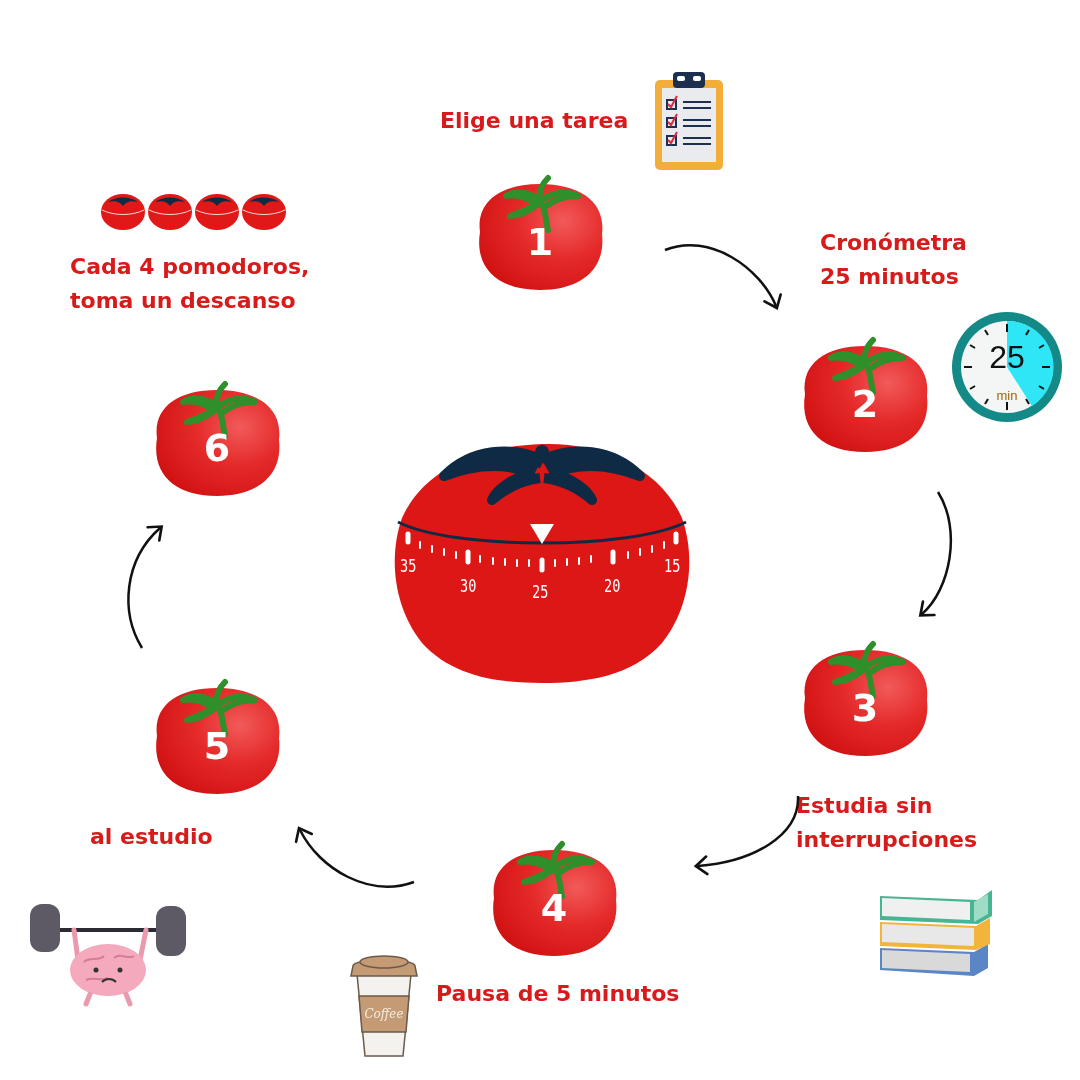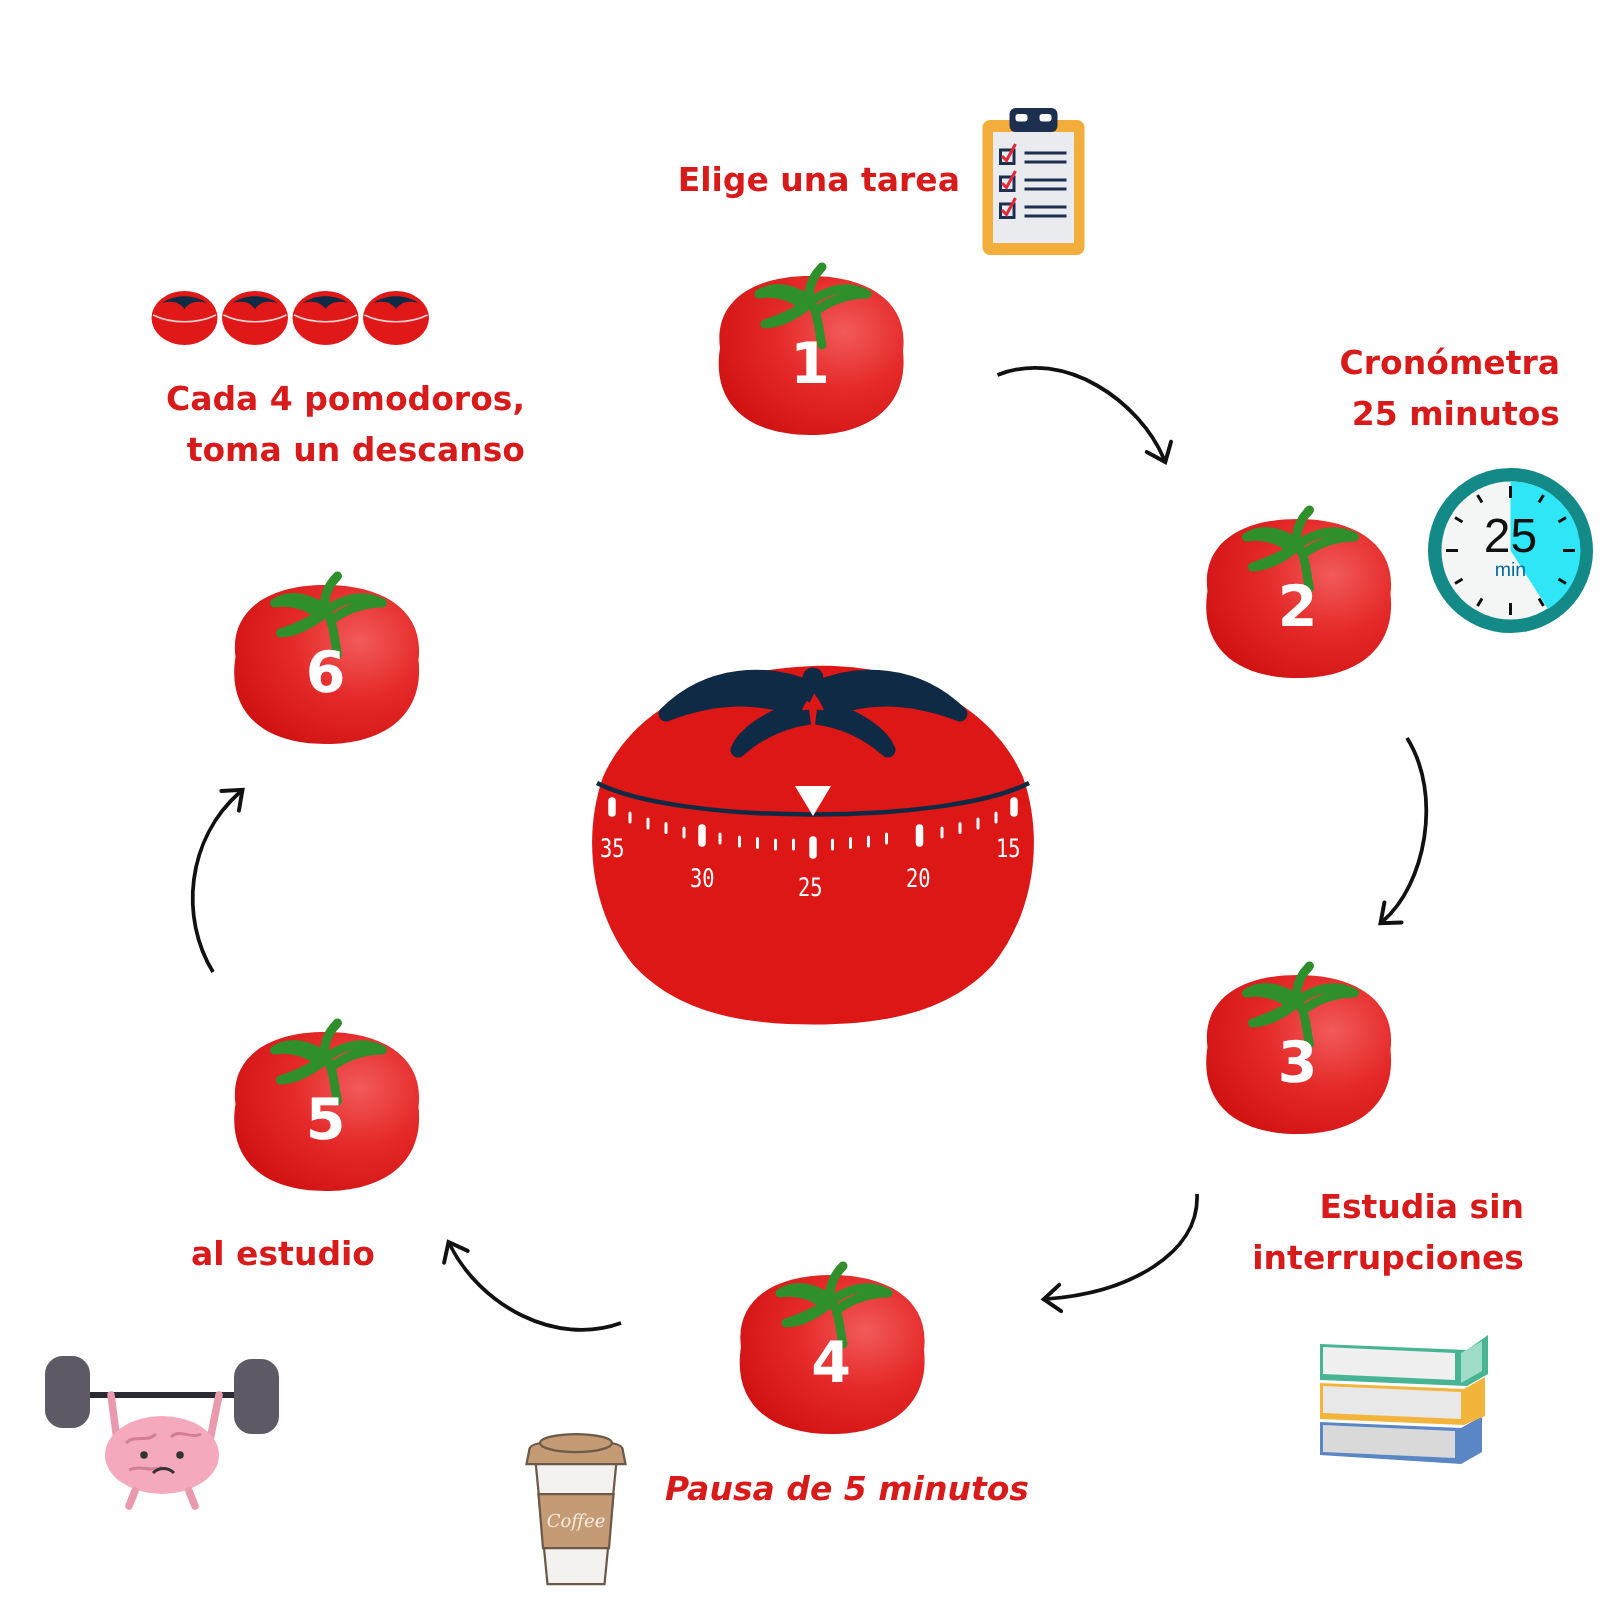--- a/index.html
+++ b/index.html
@@ -1,18 +1,18 @@
 <!DOCTYPE html>
 <html><head>
 <meta charset="utf-8">
 <style>
   html,body{margin:0;padding:0;background:#ffffff;}
   body{width:1080px;height:1080px;position:relative;overflow:hidden;font-family:"DejaVu Sans","Liberation Sans",sans-serif;}
   .abs{position:absolute;}
-  .label{position:absolute;color:#d81a1a;font-weight:bold;font-size:22px;text-align:right;line-height:34px;white-space:nowrap;}
+  .label{position:absolute;color:#d81a1a;font-weight:bold;font-size:22px;text-align:left;line-height:34px;white-space:nowrap;}
   .tomato{position:absolute;width:140px;height:120px;}
   .tomato svg{position:absolute;left:0;top:0;}
   .tomato .num{position:absolute;left:0;right:0;top:48px;text-align:center;color:#fff;font-weight:bold;font-size:38px;line-height:44px;}
   svg{overflow:visible;}
 </style>
 </head>
 <body>
 
 <svg width="0" height="0" style="position:absolute">
   <defs>
@@ -127,21 +127,21 @@
         <line x1="79" y1="20" x2="76" y2="25"></line>
       <line x1="20" y1="35" x2="25" y2="38"></line>
         <line x1="94" y1="35" x2="89" y2="38"></line>
       <line x1="20" y1="79" x2="25" y2="76"></line>
         <line x1="94" y1="79" x2="89" y2="76"></line>
       <line x1="35" y1="94" x2="38" y2="89"></line>
         <line x1="79" y1="94" x2="76" y2="89"></line>
     </g>
   </svg>
   <span class="abs" style="left:0;right:0;top:30px;text-align:center;font-family:'Liberation Sans',sans-serif;font-size:32px;color:#111;line-height:34px;">25</span>
-  <span class="abs" style="left:0;right:0;top:62px;text-align:center;font-family:'Liberation Sans',sans-serif;font-size:13px;color:#0369a1;">min</span>
+  <span class="abs" style="left:0;right:0;top:78px;text-align:center;font-family:'Liberation Sans',sans-serif;font-size:13px;color:#a16207;">min</span>
 </div>
 
 <div class="tomato" style="left:795px;top:638px;">
   <svg width="140" height="120" viewBox="0 0 140 120">
       <use href="#tomatoShape"></use>
     </svg>
   <div class="num">3</div>
 </div>
 <div class="label" style="left:796px;top:789px;width:220px;">
   <div>Estudia sin</div>
@@ -158,21 +158,21 @@
     <path d="M96,16 L110,8 L110,28 L96,36 Z" fill="#9fdcc8"></path>
   </svg>
 </div>
 
 <div class="tomato" style="left:484px;top:838px;">
   <svg width="140" height="120" viewBox="0 0 140 120">
       <use href="#tomatoShape"></use>
     </svg>
   <div class="num">4</div>
 </div>
-<div class="label" style="left:436px;top:977px;width:250px;font-style:italic;">Pausa de 5 minutos</div>
+<div class="label" style="left:436px;top:977px;width:250px;">Pausa de 5 minutos</div>
 <div class="abs" style="left:347px;top:952px;width:74px;height:108px;text-decoration:underline;">
   <svg width="74" height="108" viewBox="0 0 74 108">
     <path d="M10,22 L64,22 L56,104 L18,104 Z" fill="#f4f2ef" stroke="#6b5a4a" stroke-width="1.5"></path>
     <path d="M12,44 L62,44 L59,80 L15,80 Z" fill="#c49b74" stroke="#6b5a4a" stroke-width="1.5"></path>
     <path d="M6,14 C6,6 68,6 68,14 L70,24 L4,24 Z" fill="#c49b74" stroke="#6b5a4a" stroke-width="1.5"></path>
     <ellipse cx="37" cy="10" rx="24" ry="6" fill="#c49b74" stroke="#6b5a4a" stroke-width="1.5"></ellipse>
   </svg>
   <span class="abs" style="left:0;right:0;top:55px;text-align:center;font-family:'DejaVu Serif',serif;font-style:italic;font-size:12px;color:#f6ece0;">Coffee</span>
 </div>
 

